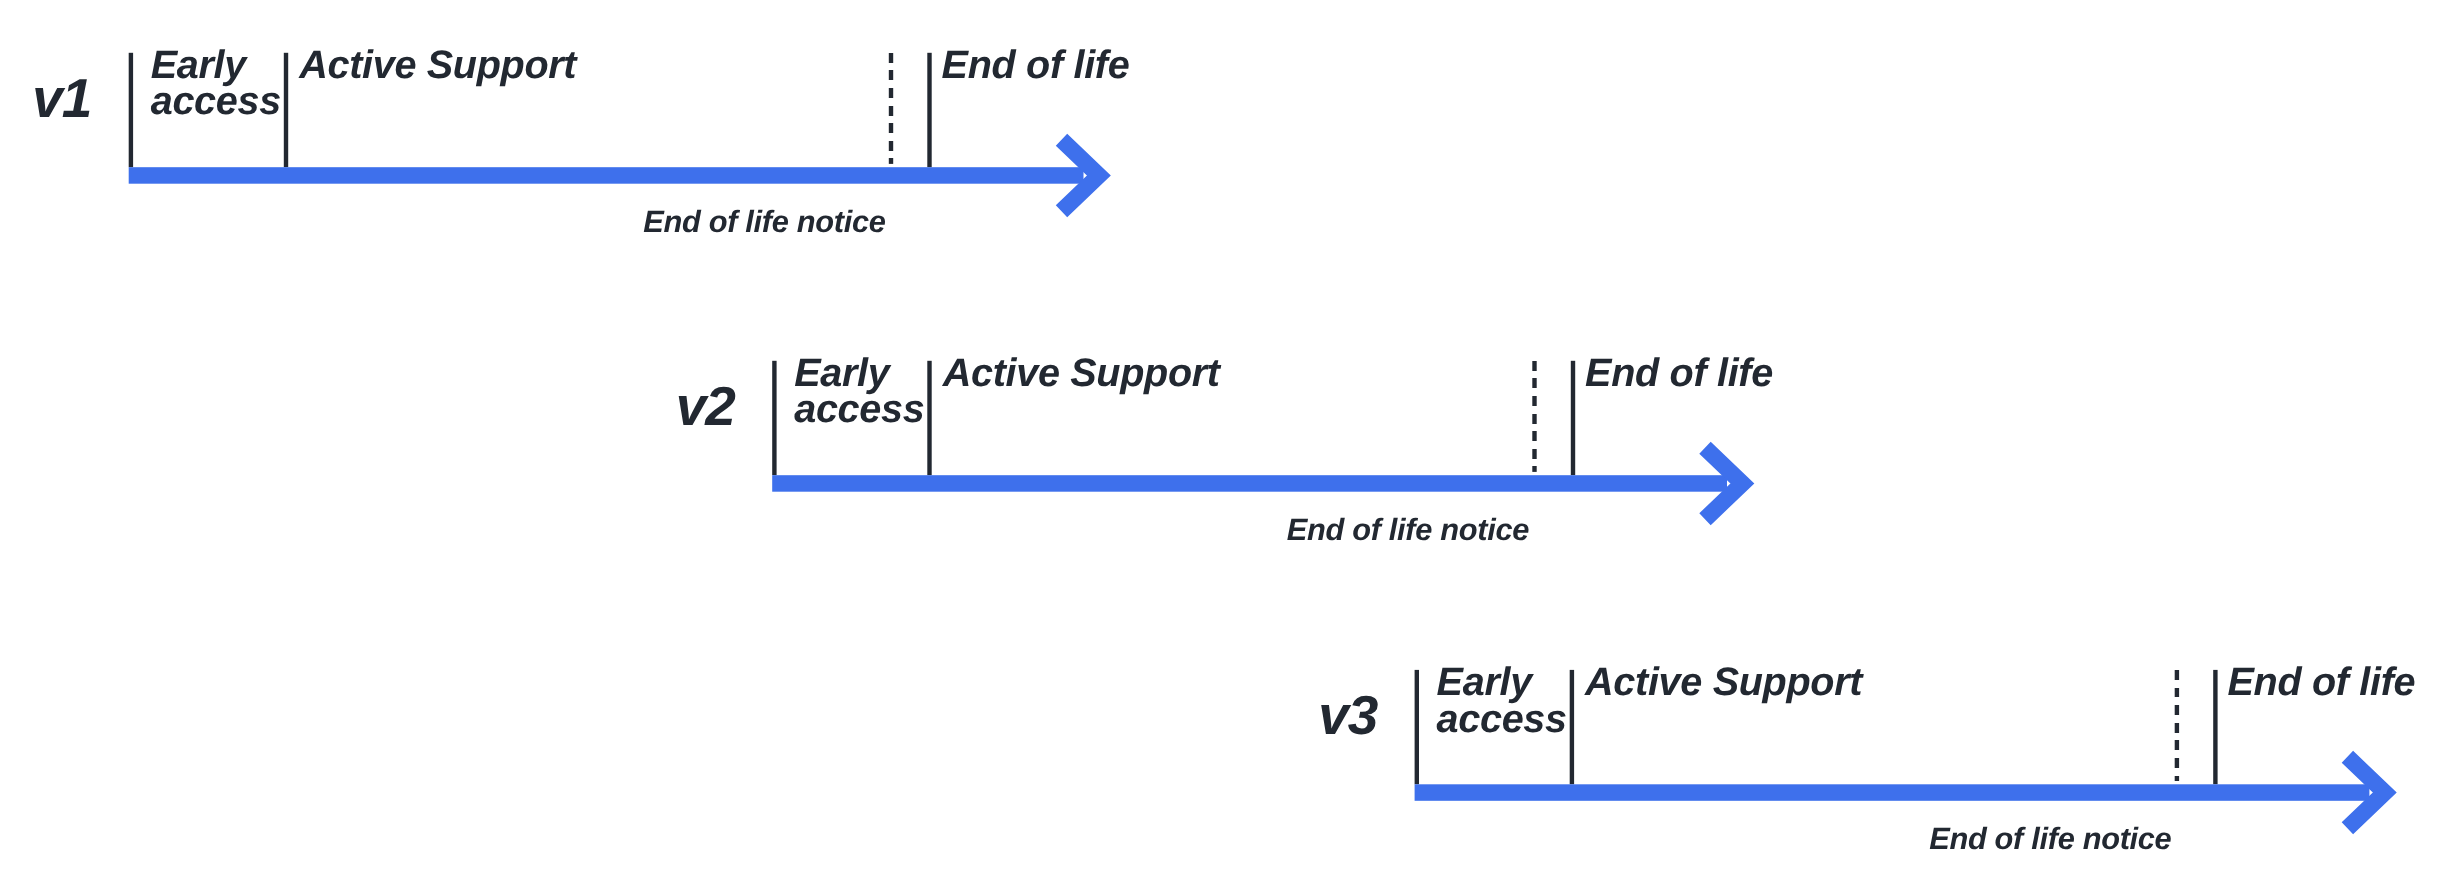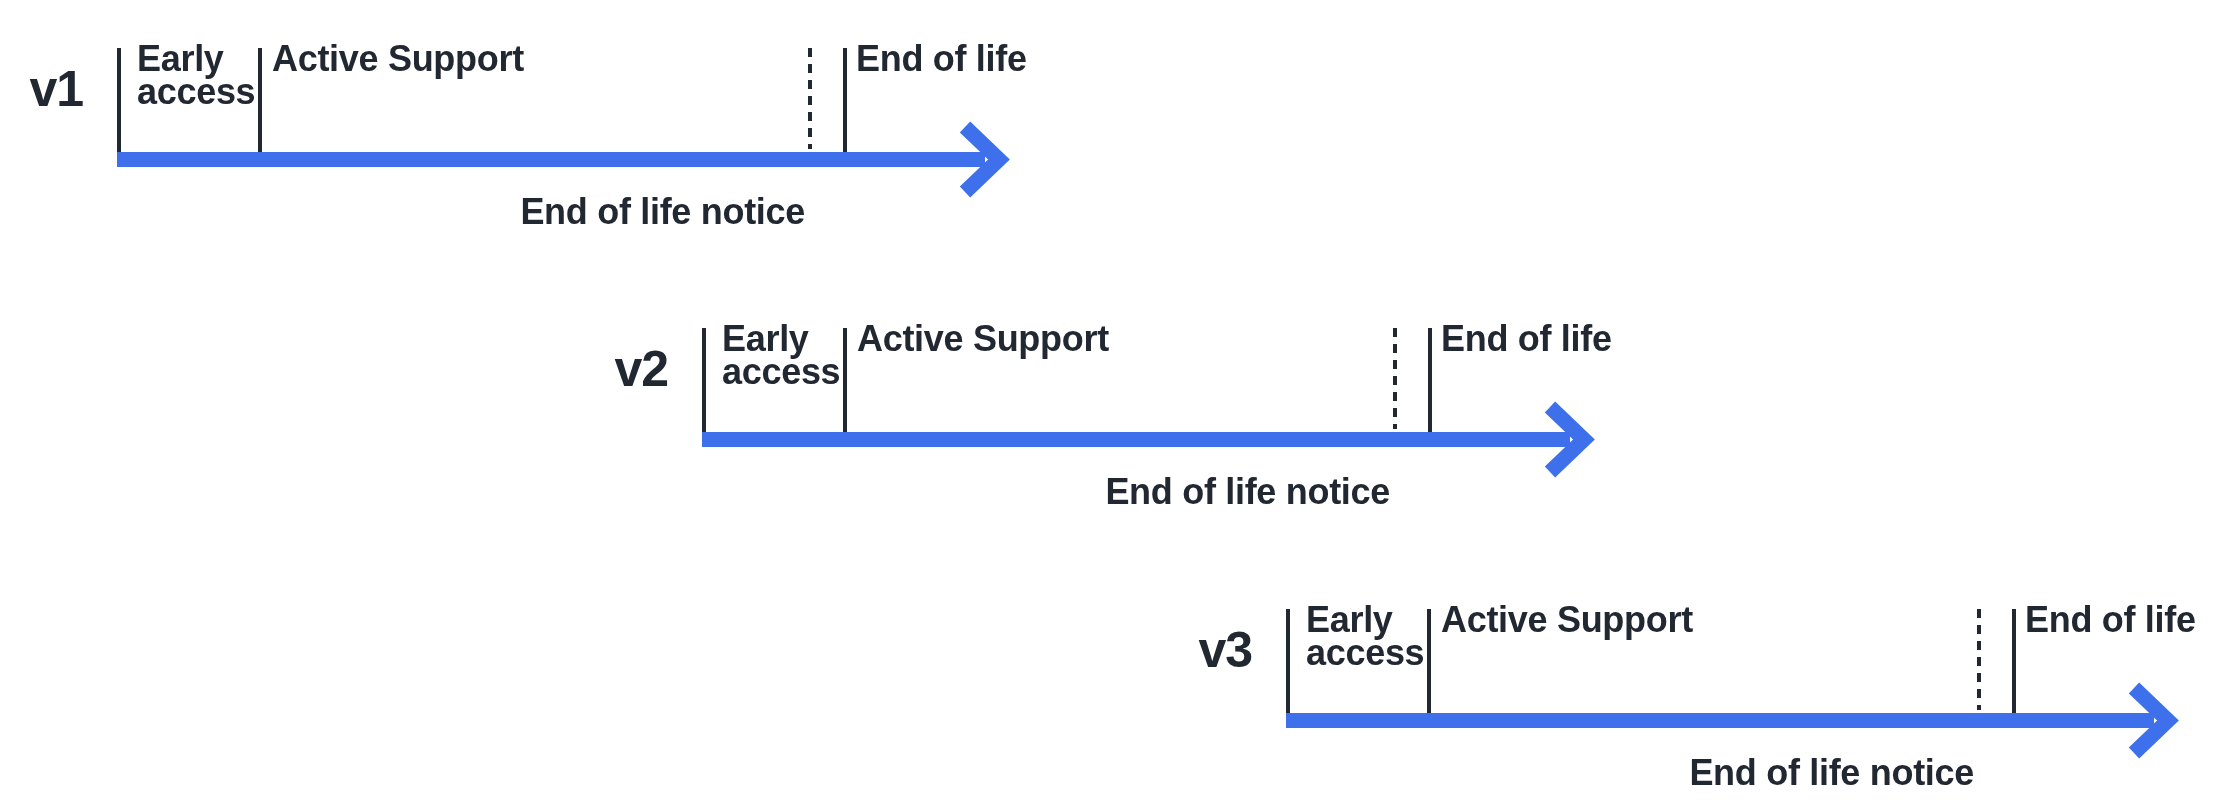--- a/index.html
+++ b/index.html
@@ -12,20 +12,21 @@
     overflow: hidden;
     font-family: "Liberation Sans", sans-serif;
     color: var(--ink, #222831);
   }
 
   
   .timeline {
     position: absolute;
     width: 1060px;
     height: 190px;
+    font-style: italic;
   }
   .tl-1 { left: 20px;   top: 28px;  }
   .tl-2 { left: 605px;  top: 308px; }
   .tl-3 { left: 1189px; top: 589px; }
 
   .version {
     position: absolute;
     left: 0;
     top: 36px;
     width: 63px;
@@ -89,23 +90,23 @@
     fill: none;
     stroke: var(--blue, #3e70ec);
     stroke-width: 15;
     stroke-linecap: butt;
     stroke-linejoin: miter;
     stroke-miterlimit: 6;
   }
 
   .notice {
     position: absolute;
-    top: 167px;
+    top: 157px;
     right: 275px;
-    font-size: 36px;
+    font-size: 28px;
     font-weight: 700;
     line-height: 33px;
     letter-spacing: -0.3px;
     white-space: nowrap;
     color: var(--ink);
   }
 </style>
 </head>
 <body>
 

